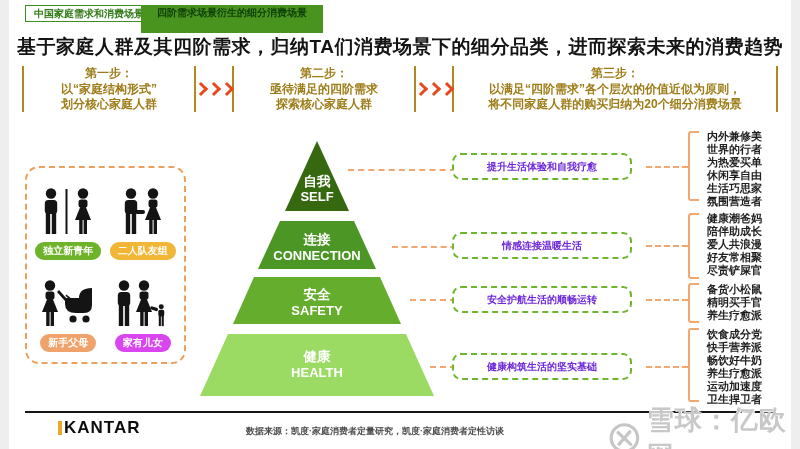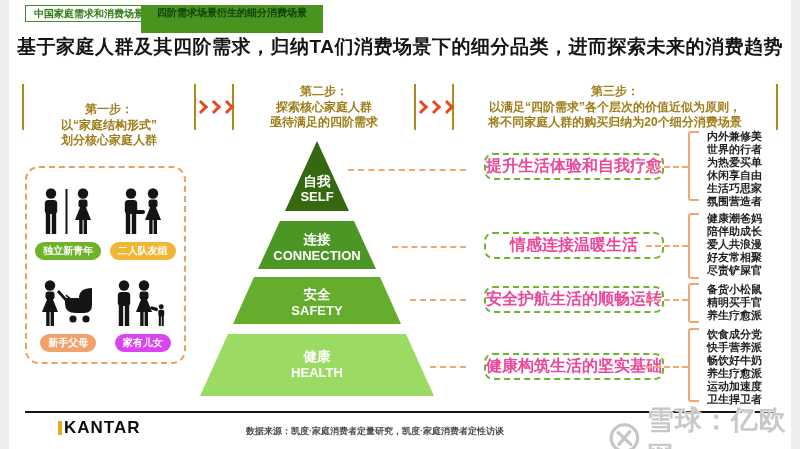--- a/index.html
+++ b/index.html
@@ -14,21 +14,21 @@
   .tab2{position:absolute;left:141px;top:5px;height:28px;line-height:16px;padding:0 16px;
         background:#48941f;color:#0f3f08;font-size:10px;font-weight:bold;}
 
   .title{position:absolute;left:0;right:0;top:34px;text-align:center;
          font-size:19px;font-weight:bold;color:#141414;letter-spacing:0.5px;}
 
   
   .steps{position:absolute;left:22px;top:66px;width:756px;display:flex;align-items:center;}
   .vbar{width:2px;height:46px;background:#b3871f;flex:0 0 auto;}
   .step{text-align:center;color:#9e7c18;font-weight:bold;font-size:12px;line-height:15.5px;}
-  .step.s1{flex:0 0 170px;margin-top:36px;}
+  .step.s1{flex:0 0 170px;}
   .step.s2{flex:0 0 180px;}
   .step.s3{flex:1;}
   .chevs{flex:0 0 34px;display:flex;justify-content:center;gap:3px;}
   .chev{width:7px;height:7px;border-top:3px solid #e8481c;border-right:3px solid #e8481c;
         transform:rotate(45deg);}
 
   
   .family-panel{position:absolute;left:25px;top:166px;width:161px;height:198px;
         border:2px dashed #eda05e;border-radius:14px;box-sizing:border-box;
         display:grid;grid-template-columns:1fr 1fr;row-gap:12px;padding:12px 4px 10px;}
@@ -43,24 +43,24 @@
   .pyr-text{fill:#ffffff;font-weight:bold;text-anchor:middle;font-family:"Liberation Sans",sans-serif;}
 
   
   .dash{position:absolute;height:0;border-top:2px dashed #f3a76f;}
   #d1{left:348px;top:169px;width:118px;} #d2{left:392px;top:246px;width:74px;}
   #d3{left:410px;top:299px;width:56px;} #d4{left:430px;top:366px;width:36px;}
   #e1{left:646px;top:166px;width:42px;} #e2{left:646px;top:245px;width:42px;}
   #e3{left:646px;top:299px;width:42px;} #e4{left:646px;top:366px;width:42px;}
 
   
-  .benefit{position:absolute;left:484px;width:180px;height:27px;box-sizing:border-box;
+  .benefit{position:absolute;left:452px;width:180px;height:27px;box-sizing:border-box;
         border:2px dashed #6cb52c;border-radius:9px;background:#fff;
         display:flex;align-items:center;justify-content:center;
-        font-size:16px;font-weight:bold;color:#ec4899;white-space:nowrap;}
+        font-size:10px;font-weight:bold;color:#6d28d9;white-space:nowrap;}
   #b1{top:153px;} #b2{top:232px;} #b3{top:286px;text-align:center;} #b4{top:353px;}
 
   
   .bracket{position:absolute;left:688px;width:11px;box-sizing:border-box;
         border:2px solid #f3a76f;border-right:none;border-radius:3px 0 0 3px;}
   #br1{top:131px;height:70px;} #br2{top:213px;height:66px;}
   #br3{top:283px;height:40px;} #br4{top:328px;height:74px;}
   .seg-list{position:absolute;left:707px;width:92px;font-size:11px;font-weight:bold;
         color:#1f1f1f;line-height:13px;}
   #sl1{top:130px;} #sl2{top:212px;} #sl3{top:283px;} #sl4{top:328px;}
@@ -96,22 +96,22 @@
     </div>
     <div class="vbar"></div>
     <div class="chevs">
       <span class="chev"></span>
         <span class="chev"></span>
         <span class="chev"></span>
     </div>
     <div class="vbar"></div>
     <div class="step s2">
       <div>第二步：</div>
+      <div>亟待满足的四阶需求</div>
       <div>探索核心家庭人群</div>
-      <div>亟待满足的四阶需求</div>
     </div>
     <div class="vbar"></div>
     <div class="chevs">
       <span class="chev"></span>
         <span class="chev"></span>
         <span class="chev"></span>
     </div>
     <div class="vbar"></div>
     <div class="step s3">
       <div>第三步：</div>

